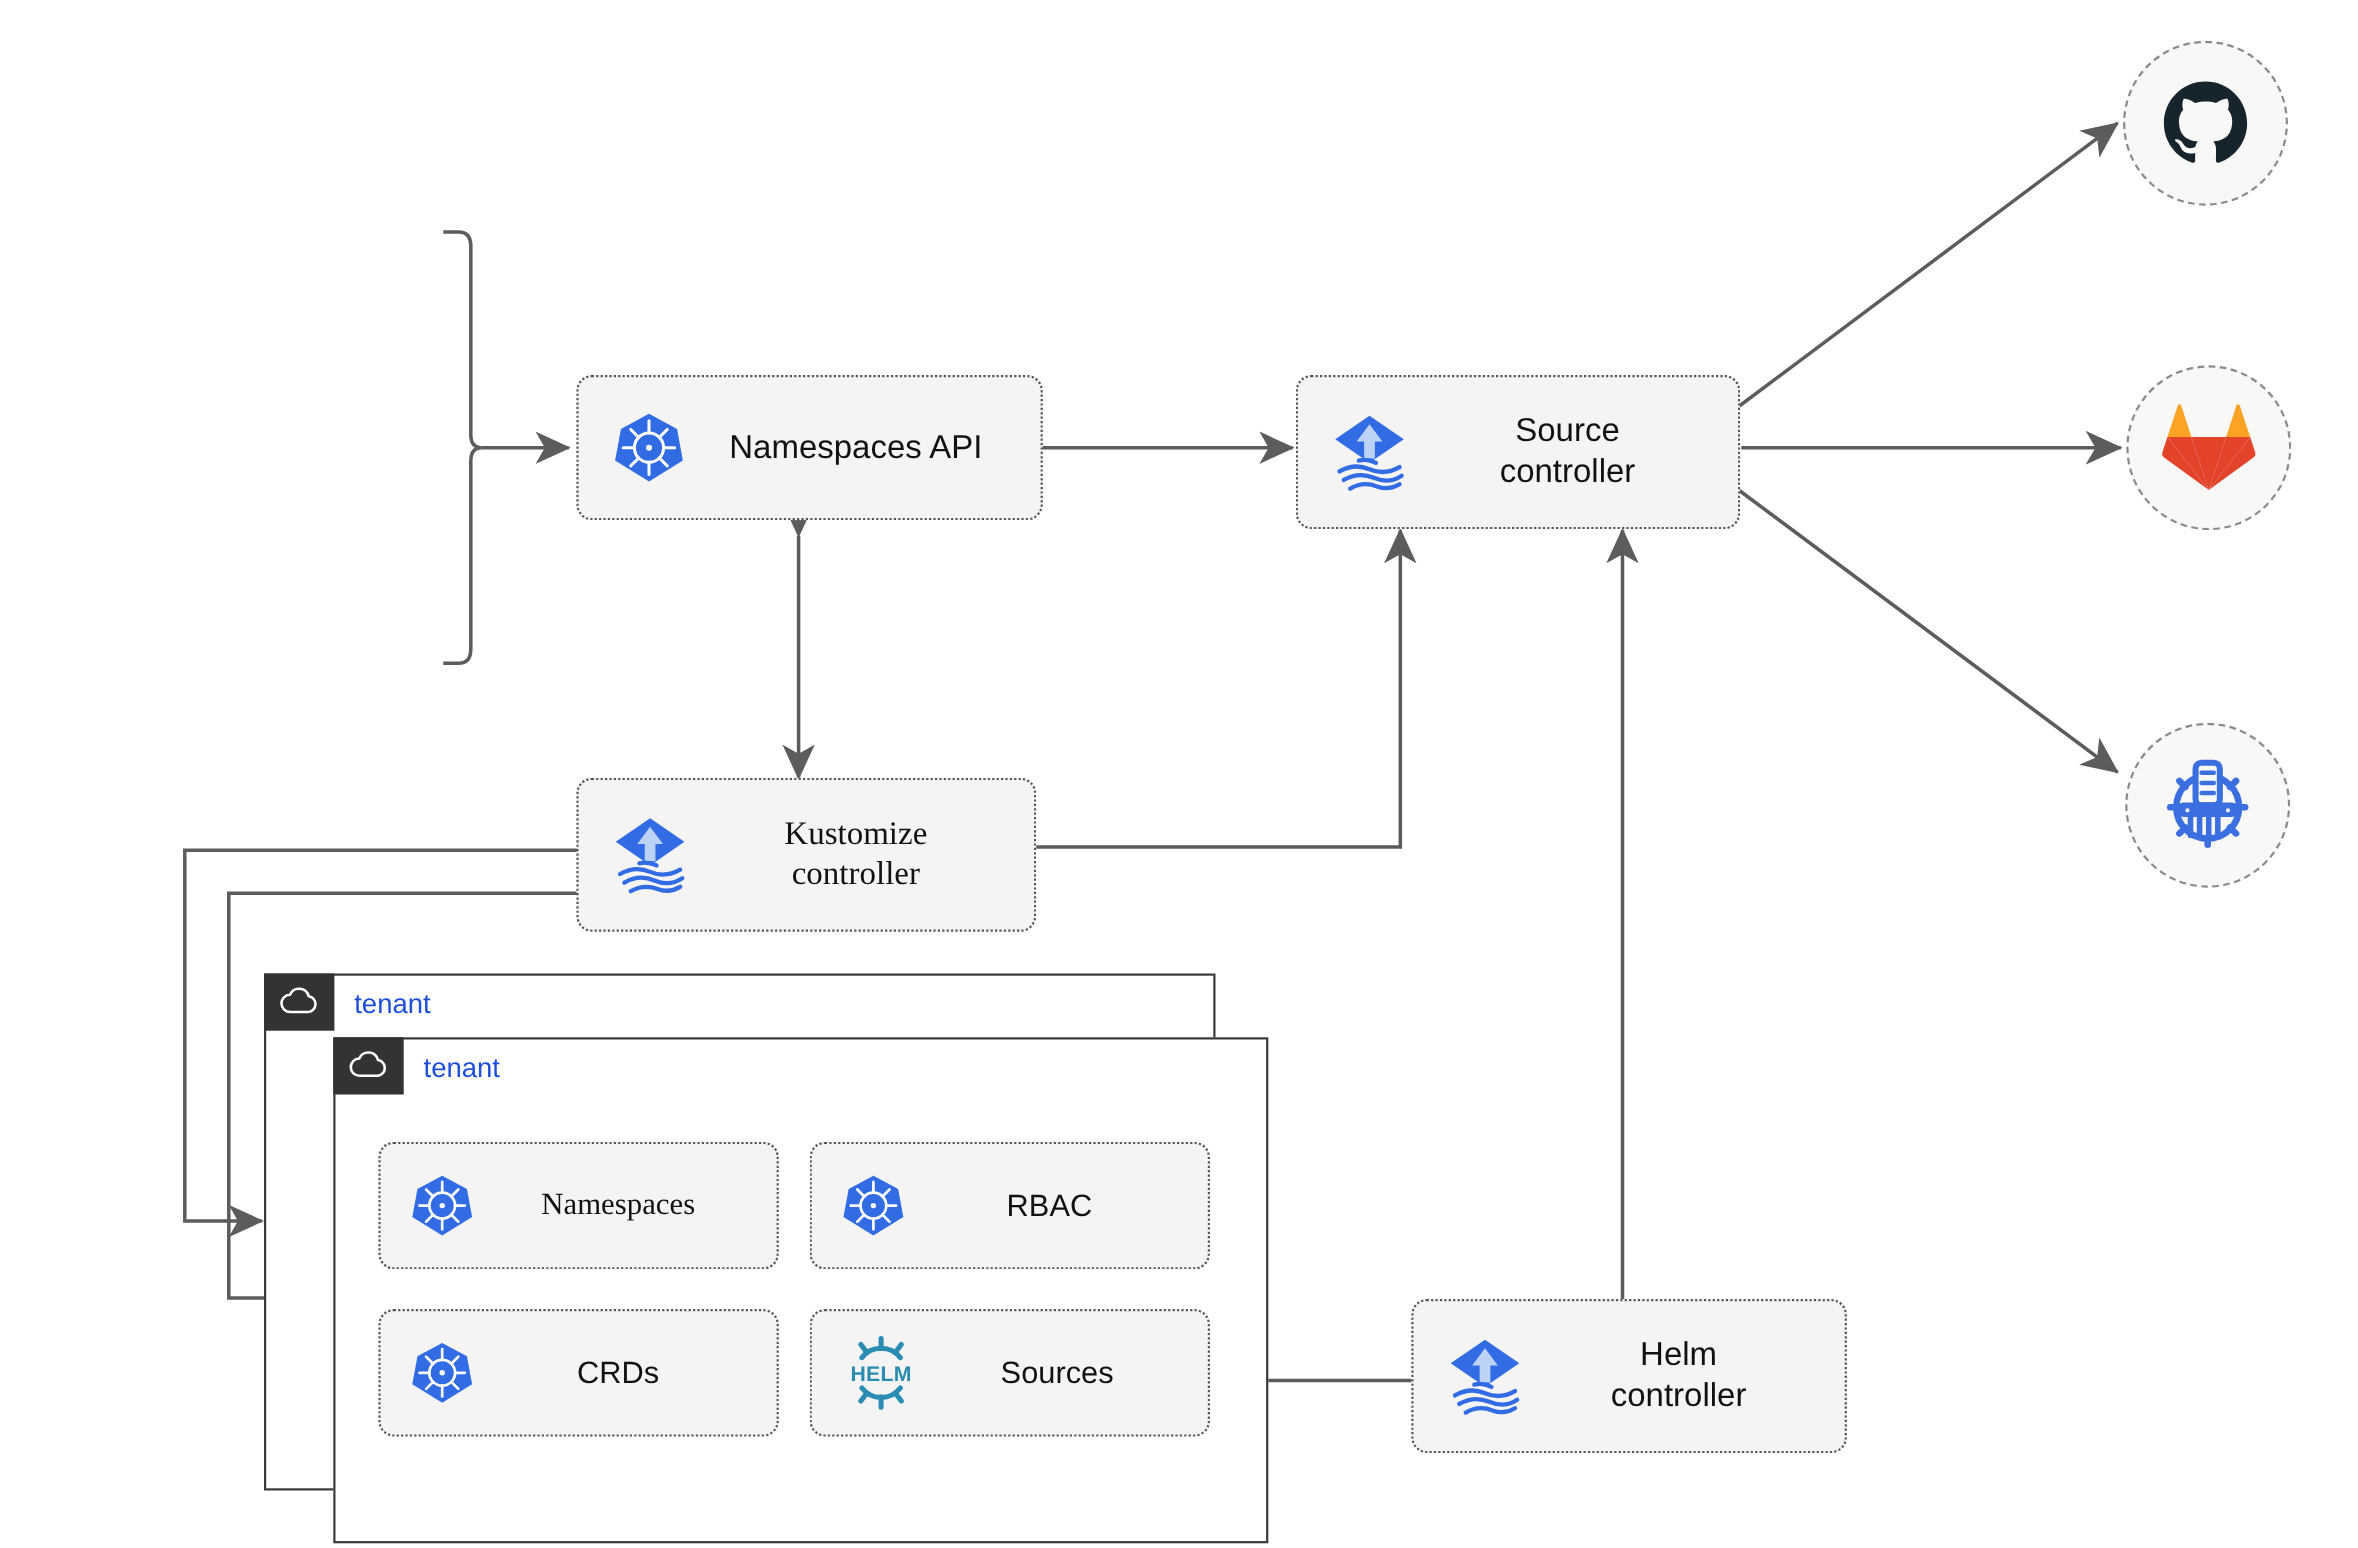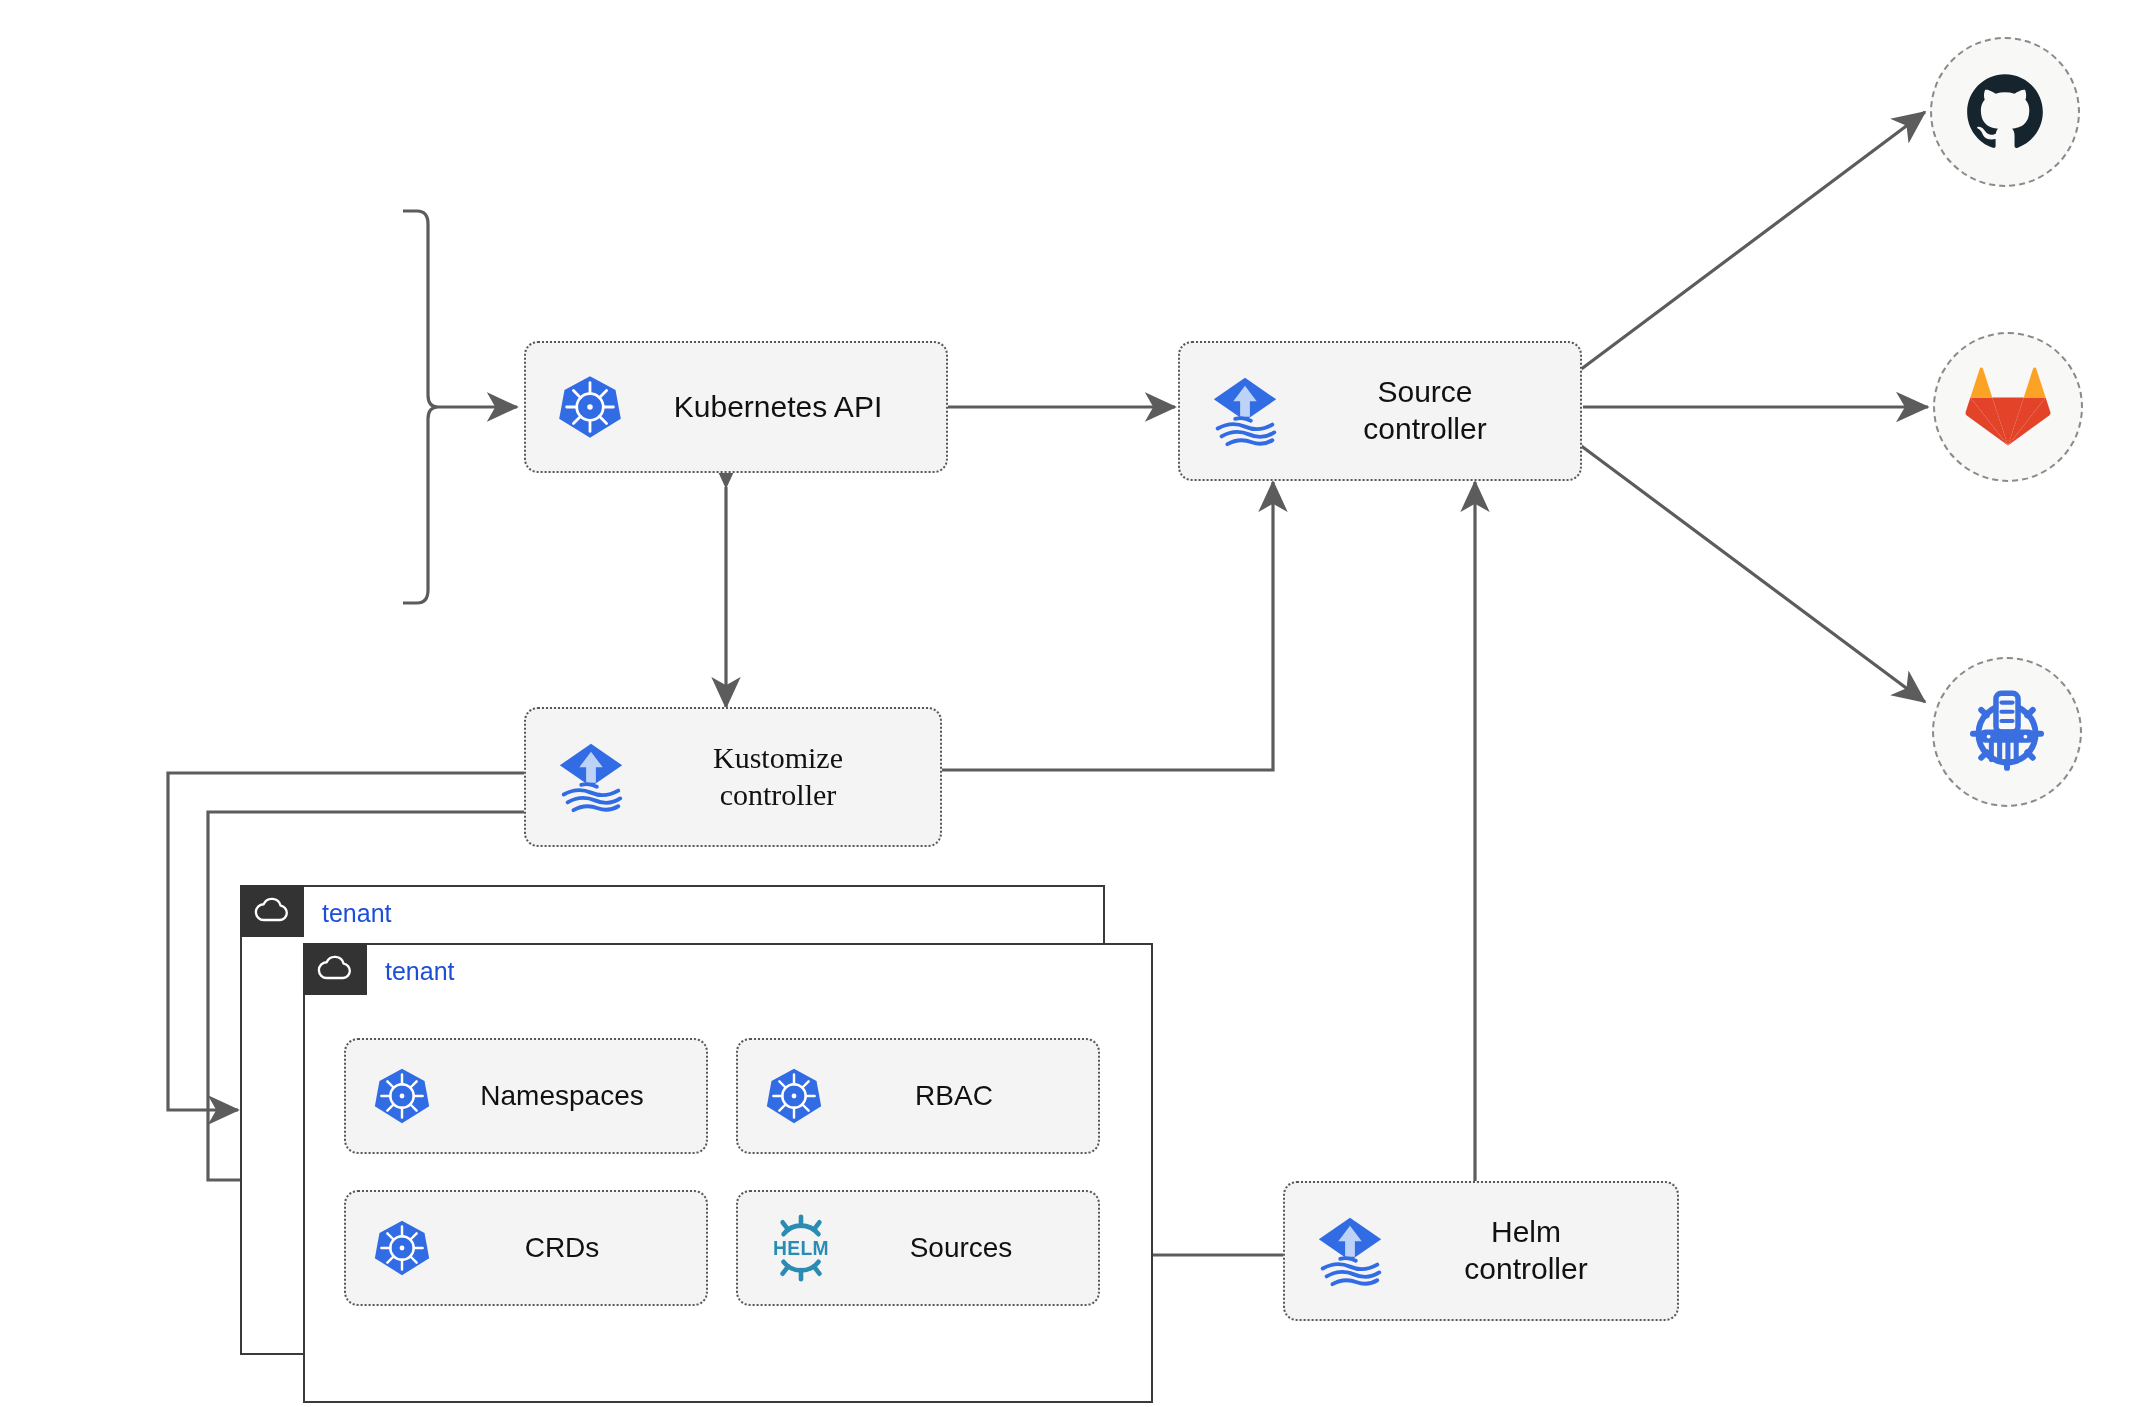--- a/index.html
+++ b/index.html
@@ -105,21 +105,21 @@
           <line x1="32" y1="44.5" x2="32" y2="55"></line>
           <line x1="10" y1="32" x2="19.5" y2="32"></line>
           <line x1="44.5" y1="32" x2="54" y2="32"></line>
           <line x1="16.4" y1="16.4" x2="23.2" y2="23.2"></line>
           <line x1="40.8" y1="40.8" x2="47.6" y2="47.6"></line>
           <line x1="47.6" y1="16.4" x2="40.8" y2="23.2"></line>
           <line x1="23.2" y1="40.8" x2="16.4" y2="47.6"></line>
         </g>
       </svg>
     </span>
-    <span class="lbl">Kubernetes API</span>
+    <span class="lbl">Namespaces API</span>
   </div>
 
   <div class="node" style="left:1178px;top:341px;width:404px;height:140px;">
     <span class="ico" style="margin-left:26px;">
       <svg width="78" height="78" viewBox="0 0 80 80">
         <polygon points="40,6 72,28 40,50 8,28" fill="#326ce5"></polygon>
         <path d="M40,14 L52,30 L45,30 L45,46 L35,46 L35,30 L28,30 Z" fill="#bcd3f7"></path>
         <g stroke="#326ce5" stroke-width="4" fill="none" stroke-linecap="round">
           <path d="M12,58 Q26,50 40,56 Q54,62 68,54"></path>
           <path d="M16,66 Q30,58 44,64 Q58,70 70,62"></path>
@@ -177,21 +177,21 @@
 
   <div class="tenant" style="left:303px;top:943px;width:850px;height:460px;">
     <div class="tab">
       <svg width="36" height="28" viewBox="0 0 40 30">
         <path d="M11,25 h18 a8,8 0 0 0 0.6,-15.9 a10,10 0 0 0 -18.9,-1.6 A7,7 0 0 0 11,25 Z" fill="none" stroke="#ffffff" stroke-width="2.6" stroke-linejoin="round"></path>
       </svg>
     </div>
     <div class="tname" style="left:80px;">tenant</div>
   </div>
 
-  <div class="node small" style="left:344px;top:1038px;width:364px;height:116px;">
+  <div class="node small" style="left:344px;top:1038px;width:364px;height:116px;font-family:Liberation Serif, serif;">
     <span class="ico" style="margin-left:26px;">
       <svg width="60" height="60" viewBox="0 0 64 64">
         <polygon points="32,3 56,16 61,43 32,61 3,43 8,16" fill="#326ce5"></polygon>
         <g fill="none" stroke="#ffffff" stroke-width="2.6" stroke-linecap="round">
           <circle cx="32" cy="32" r="12.5"></circle>
           <circle cx="32" cy="32" r="2.6" fill="#ffffff" stroke="none"></circle>
           <line x1="32" y1="9" x2="32" y2="19.5"></line>
           <line x1="32" y1="44.5" x2="32" y2="55"></line>
           <line x1="10" y1="32" x2="19.5" y2="32"></line>
           <line x1="44.5" y1="32" x2="54" y2="32"></line>

